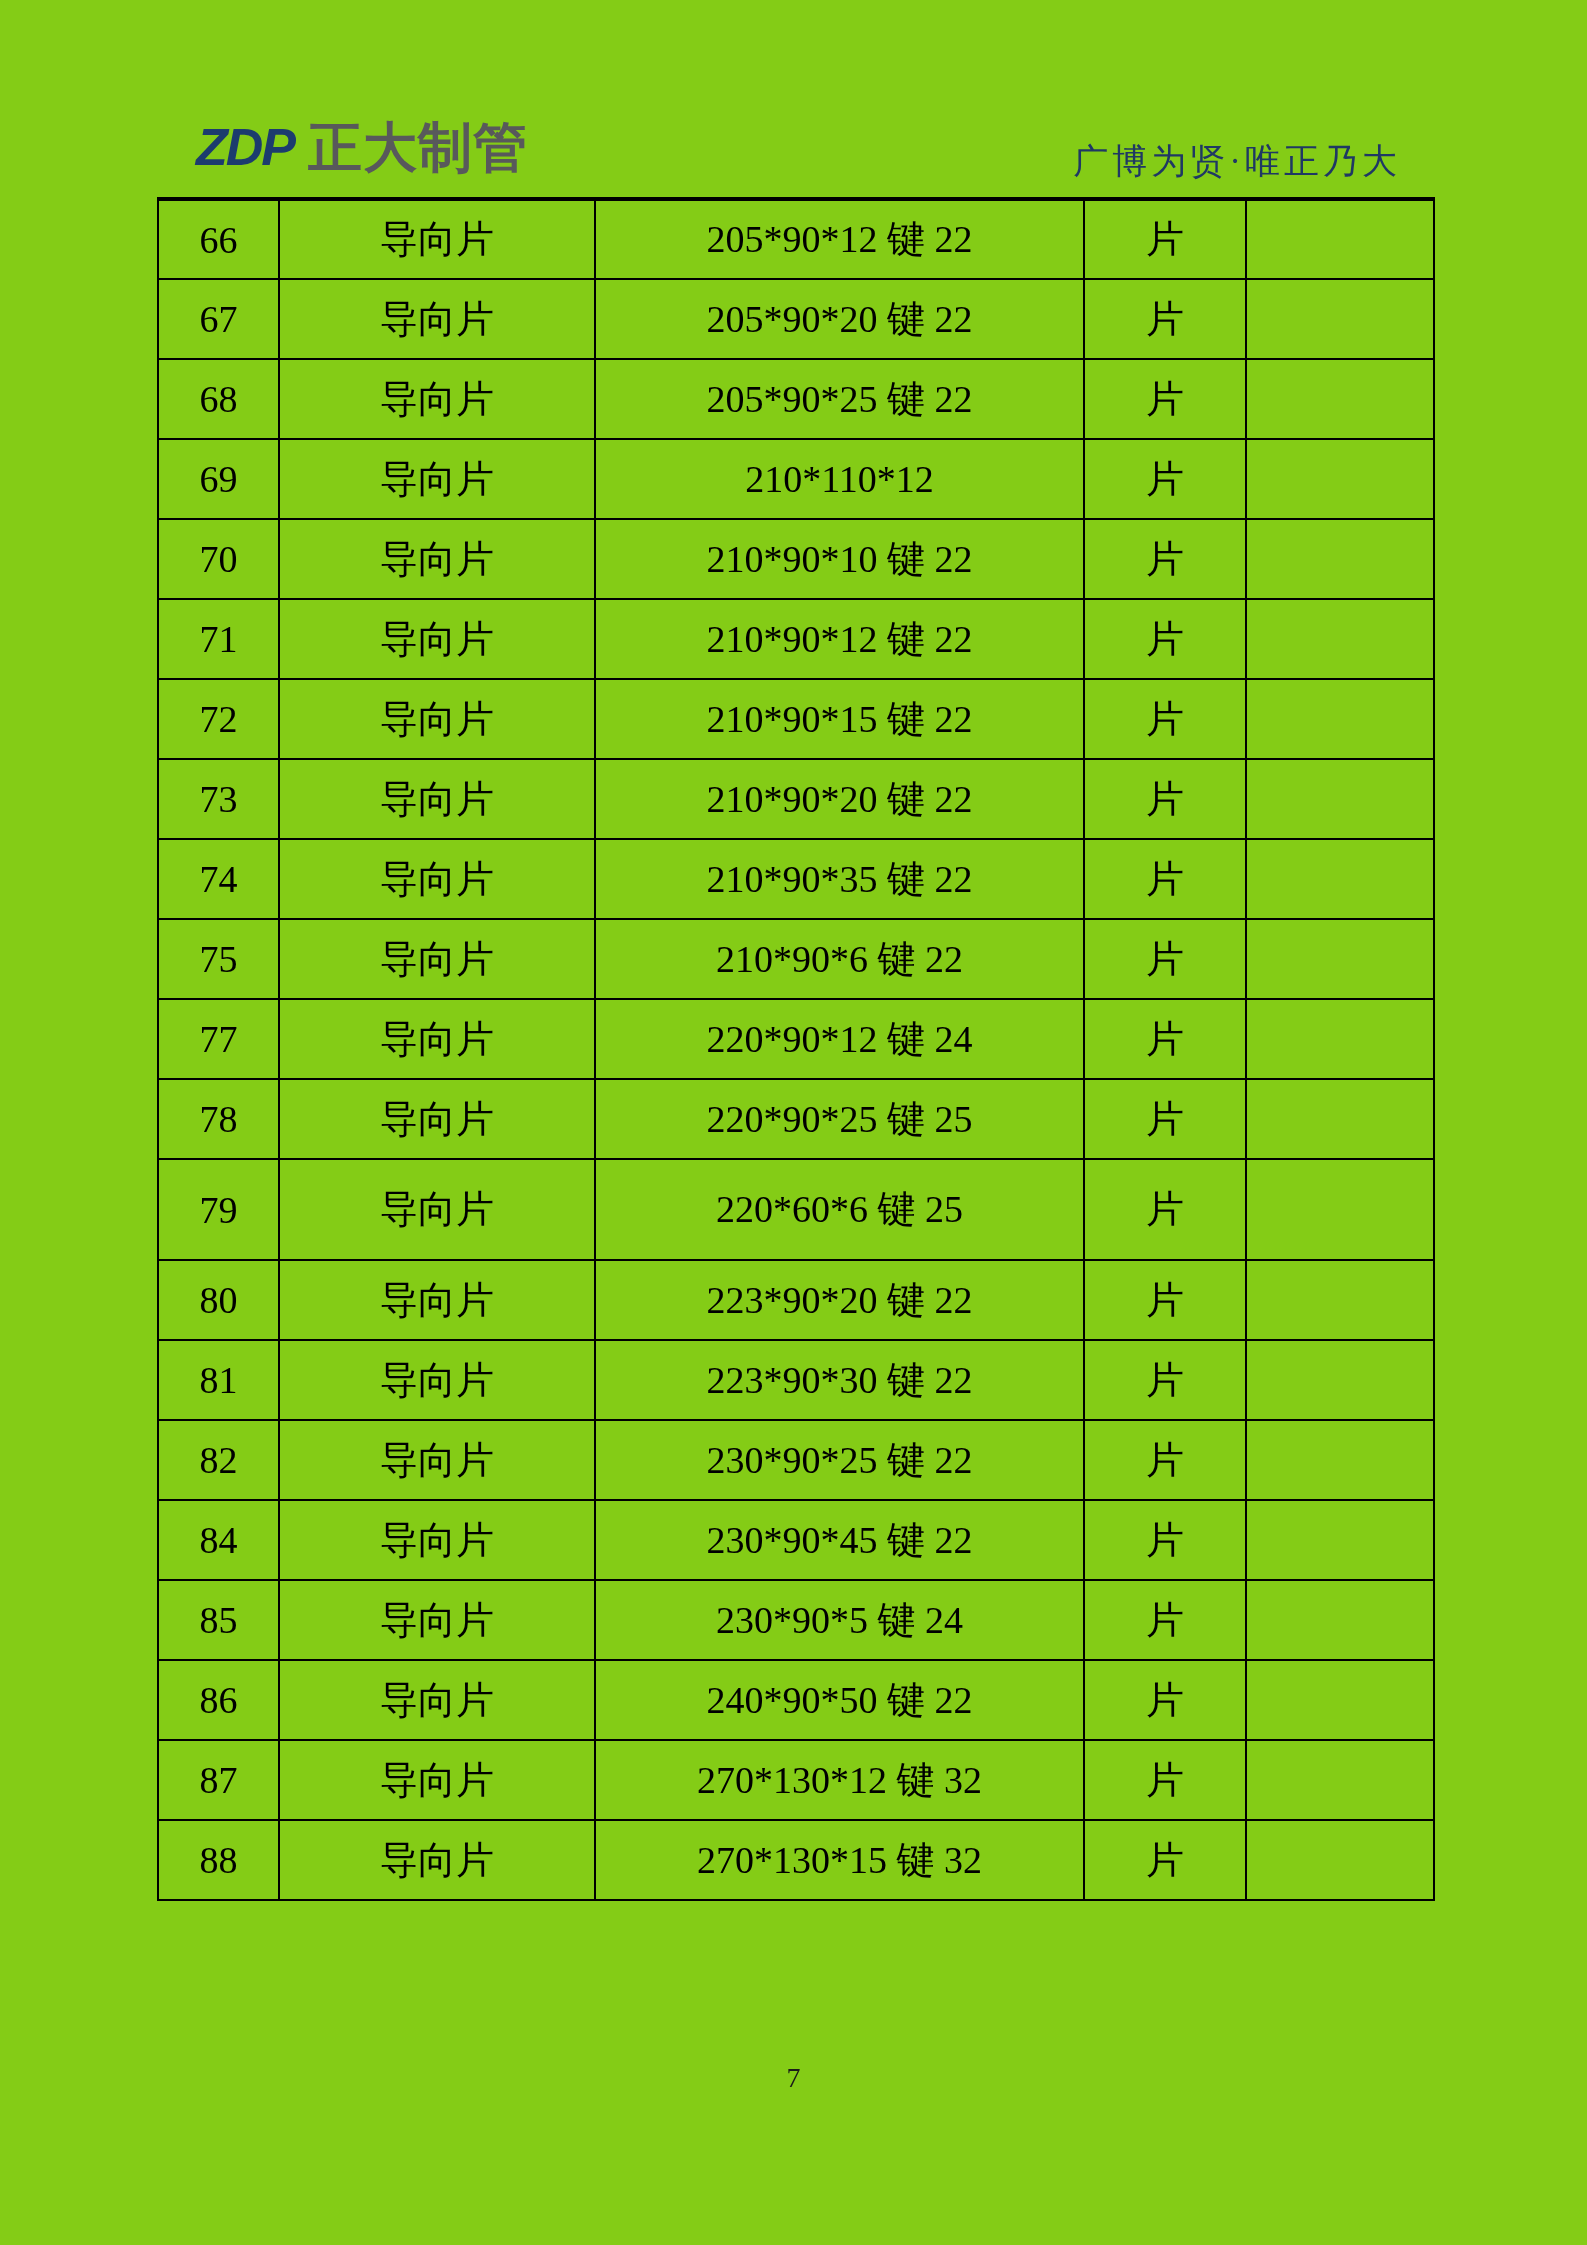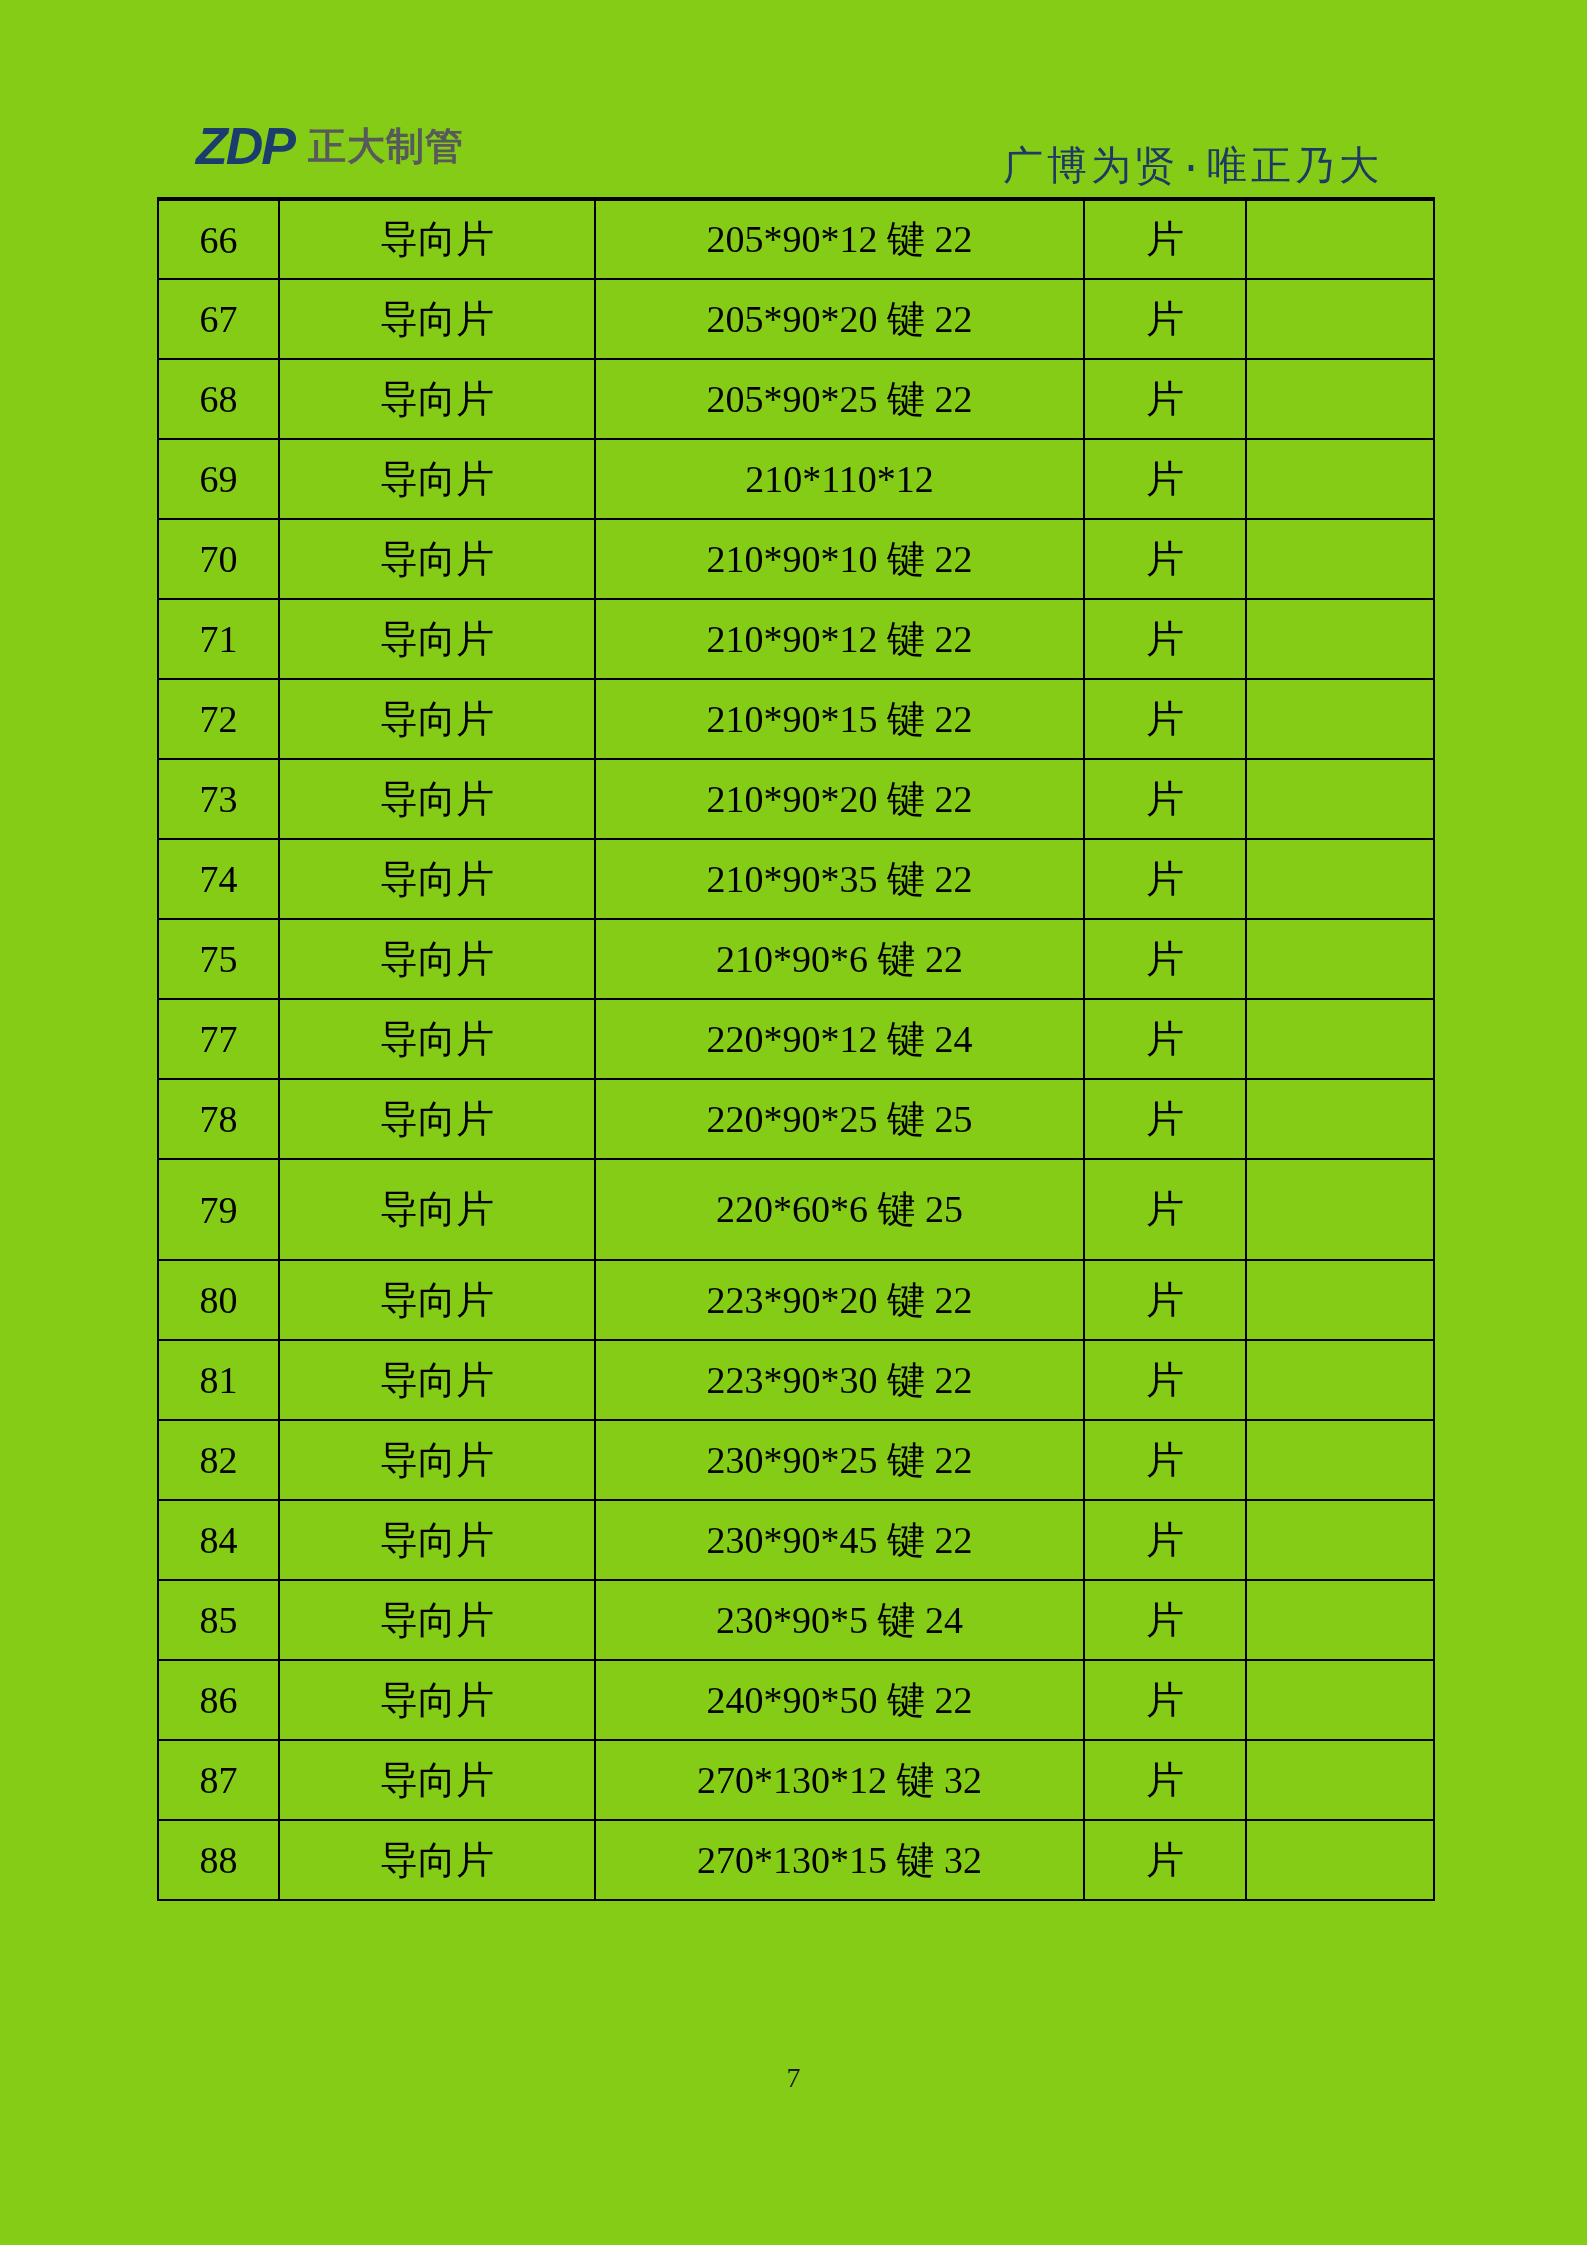--- a/index.html
+++ b/index.html
@@ -29,31 +29,31 @@
     font-weight: 900;
     font-style: italic;
     font-size: 52px;
     letter-spacing: -2px;
     color: var(--logo-blue, #1c3c6e);
     line-height: 1;
   }
   .logo-name {
     font-family: "Liberation Sans", "DejaVu Sans", sans-serif;
     font-weight: 700;
-    font-size: 38px;
+    font-size: 54px;
     color: var(--logo-gray, #58595b);
     line-height: 1;
     letter-spacing: 1px;
   }
   .slogan {
     position: absolute;
-    right: 204px;
+    right: 186px;
     top: 138px;
-    font-family: Liberation Mono, monospace;
-    font-size: 40px;
+    font-family: Liberation Serif, serif;
+    font-size: 35px;
     letter-spacing: 4px;
     color: var(--slogan-blue, #1f3864);
     white-space: nowrap;
   }
 
   
   table.product-table {
     position: absolute;
     left: 157px;
     top: 197px;

